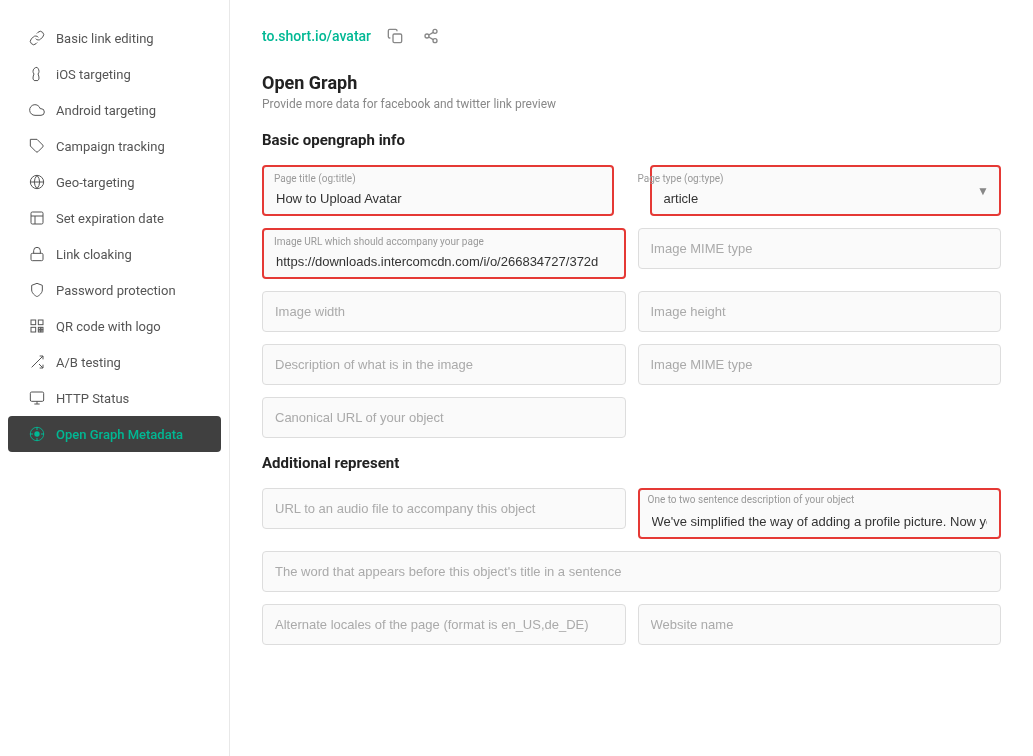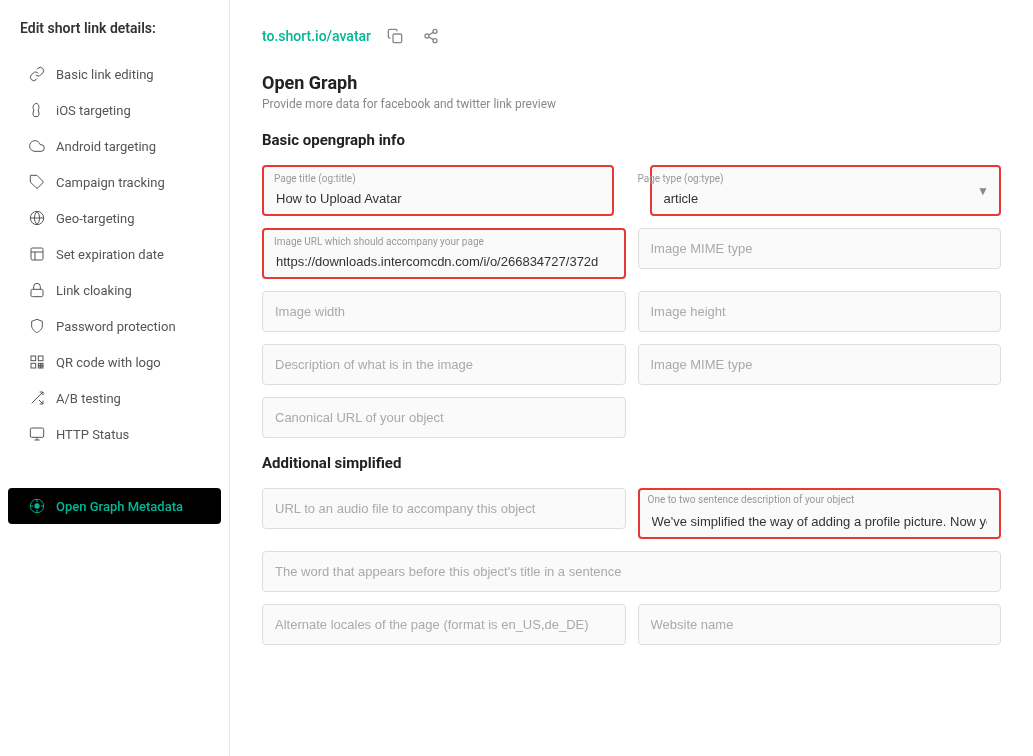--- a/index.html
+++ b/index.html
@@ -2,21 +2,21 @@
 <html><head>
   <meta charset="utf-8">
   <style>
     * { box-sizing: border-box; margin: 0; padding: 0; }
     body { font-family: -apple-system, BlinkMacSystemFont, 'Segoe UI', Roboto, sans-serif; font-size: 13px; color: #333; background: #fff; display: flex; height: 756px; overflow: hidden; }
 
     
     .sidebar { width: 230px; min-width: 230px; border-right: 1px solid #e8e8e8; padding: 20px 0; background: #fff; }
     .sidebar-title { padding: 0 20px 20px 20px; font-size: 14px; font-weight: 600; color: #333; }
     .sidebar-item { display: flex; align-items: center; gap: 10px; padding: 9px 20px; cursor: pointer; color: #555; font-size: 13px; border-radius: 4px; margin: 0 8px; }
-    .sidebar-item.active { background: #000000; color: #00b894; font-weight: 500; margin-top: 36px; }
+    .sidebar-item.active { background: #404040; color: #00b894; font-weight: 500; }
     .sidebar-item .icon { width: 18px; height: 18px; display: flex; align-items: center; justify-content: center; flex-shrink: 0; }
     .icon-svg { width: 16px; height: 16px; fill: none; stroke: currentColor; stroke-width: 1.5; }
 
     
     .main { flex: 1; overflow-y: auto; padding: 24px 32px; }
     .top-bar { display: flex; align-items: center; gap: 12px; margin-bottom: 24px; }
     .short-link { color: #00b894; font-size: 14px; font-weight: 500; text-decoration: none; }
     .icon-btn { background: none; border: none; cursor: pointer; color: #888; padding: 4px; display: flex; align-items: center; justify-content: center; }
 
     .section-title { font-size: 18px; font-weight: 700; color: #222; margin-bottom: 4px; }
@@ -34,21 +34,20 @@
     .form-field-plain { flex: 1; }
     .form-field-plain input { width: 100%; border: 1px solid #ddd; border-radius: 4px; padding: 12px; font-size: 13px; color: #aaa; background: #fafafa; outline: none; }
     .form-field-plain input::placeholder { color: #aaa; }
 
     .additional-title { font-size: 15px; font-weight: 700; color: #222; margin-bottom: 16px; }
   </style>
 </head>
 <body>
 
 <div class="sidebar">
-  <div class="sidebar-title">Edit short link details:</div>
 
   <div class="sidebar-item">
     <span class="icon">
       <svg class="icon-svg" viewBox="0 0 24 24">
           <path d="M10 13a5 5 0 0 0 7.54.54l3-3a5 5 0 0 0-7.07-7.07l-1.72 1.71"></path>
           <path d="M14 11a5 5 0 0 0-7.54-.54l-3 3a5 5 0 0 0 7.07 7.07l1.71-1.71"></path>
         </svg>
     </span>
     <span>Basic link editing</span>
   </div>
@@ -244,21 +243,21 @@
     </div>
   </div>
 
   <div class="form-row">
     <div class="form-field-plain" style="flex: 0 0 calc(50% - 6px);">
       <input type="text" placeholder="Canonical URL of your object" style="">
     </div>
     <div style="flex:1;"></div>
   </div>
 
-  <div class="additional-title" style="margin-top: 16px;">Additional simplified</div>
+  <div class="additional-title" style="margin-top: 16px;">Additional represent</div>
 
   <div class="form-row">
     <div class="form-field-plain">
       <input type="text" placeholder="URL to an audio file to accompany this object" style="">
     </div>
     <div class="form-field highlighted">
       <label style="position:absolute;top:6px;left:10px;font-size:10px;color:#999;z-index:1;">One to two sentence description of your object</label>
       <input type="text" value="We've simplified the way of adding a profile picture. Now yo" style="">
     </div>
   </div>

